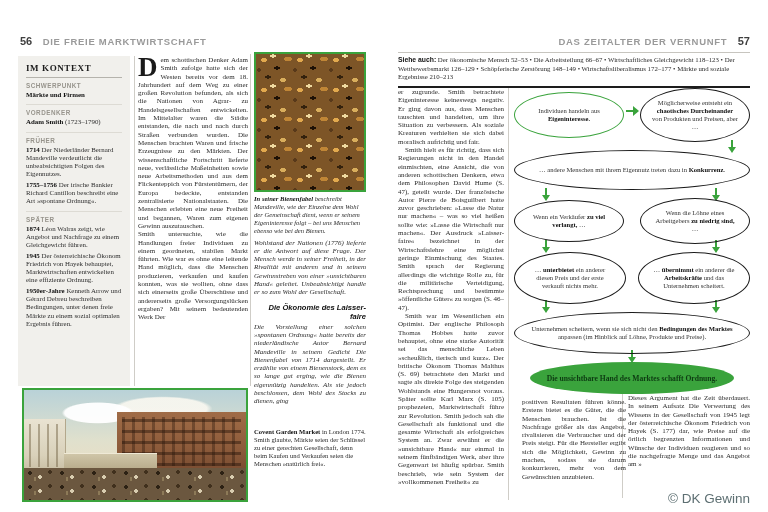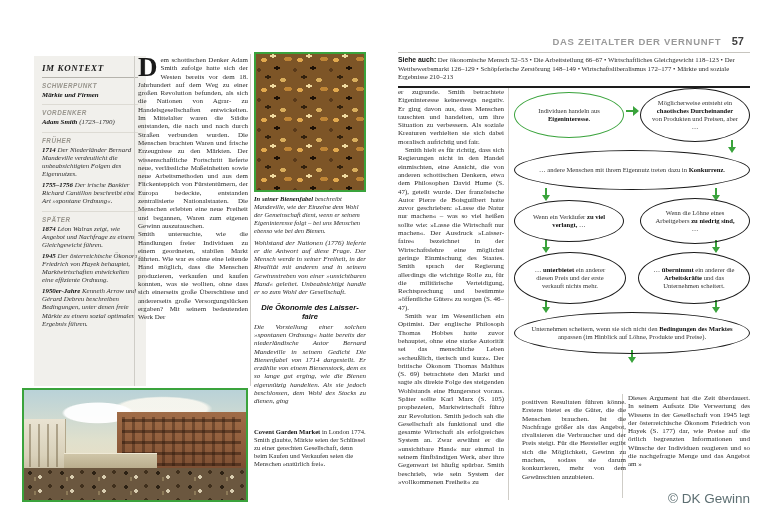--- a/index.html
+++ b/index.html
@@ -11,45 +11,45 @@
   *{margin:0;padding:0;box-sizing:border-box;}
   html,body{background:#fff;}
   body{font-family:"Liberation Serif",serif;color:var(--body);}
   .spread{position:relative;width:768px;height:512px;background:#fff;overflow:hidden;}
 
   
   .pghead{position:absolute;top:31px;font-family:"Liberation Sans",sans-serif;white-space:nowrap;}
   .pghead .pageno{font-weight:bold;font-size:11px;color:#3f3f3f;}
   .pghead .htitle{font-weight:bold;font-size:9.5px;color:#9a9a9a;letter-spacing:.7px;margin:0 6px;}
   #head-left{left:20px;}
-  #head-right{right:24px;text-align:right;}
-
-  
-  .ctxbox{position:absolute;left:34px;top:56px;width:112px;height:330px;background:#f1f0ec;padding:7px 8px 6px;font-style:italic;}
+  #head-right{right:18px;text-align:right;}
+
+  
+  .ctxbox{position:absolute;left:18px;top:56px;width:112px;height:330px;background:#f1f0ec;padding:7px 8px 6px;}
   .ctxtitle{font-family:"Liberation Serif",serif;font-weight:bold;font-size:9px;letter-spacing:.6px;color:#1c1c1c;
             border-bottom:1px solid #b5b3ac;padding-bottom:4px;}
   .ctx-section{padding:4px 0 5px;border-bottom:1px solid #dddbd4;}
   .ctx-section:last-child{border-bottom:none;}
   .ctx-label{font-family:"Liberation Sans",sans-serif;font-weight:bold;font-size:6.3px;color:var(--graylabel);letter-spacing:.5px;}
   .ctx-item{font-size:6.9px;line-height:8.3px;margin-top:2px;color:#2e2e2e;}
   .ctx-item b{color:#111;}
 
   
   .col{position:absolute;overflow:hidden;text-align:justify;}
   .bodyp{font-size:7px;line-height:8.3px;}
   .bodyp + .bodyp{text-indent:7px;}
   #lcol1{left:138px;top:56px;width:110px;height:330px;}
   #lcol2{left:254px;top:52px;width:112px;height:372px;font-style:italic;}
   #rcol1{left:398px;top:88px;width:106px;height:414px;}
   #rcol2{left:514px;top:398px;width:104px;height:106px;margin-left:8px;}
   #rcol3{left:628px;top:394px;width:122px;height:100px;}
   .dropcap{float:left;font-weight:bold;font-size:27px;line-height:21px;padding:1px 3px 0 0;color:#1a1a1a;}
 
   .subhead{font-family:"Liberation Sans",sans-serif;font-weight:bold;font-size:7.6px;line-height:9px;
-           color:#111;margin:6px 0 2px;text-align:center;}
+           color:#111;margin:6px 0 2px;text-align:right;}
 
   .cap{font-size:6.6px;line-height:7.9px;text-align:left;}
   .cap b{color:#161616;}
   #bee-caption{margin-top:3px;}
   #covent-caption{position:absolute;left:254px;top:428px;width:112px;}
 
   
   .greenframe{border:2px solid var(--green);}
   #bee-figure{width:112px;height:140px;
     background-color:#7d5527;
@@ -134,20 +134,24 @@
 
   
   #imprint{position:absolute;right:18px;bottom:6px;font-family:"Liberation Sans",sans-serif;
            font-size:13.5px;color:#5d6f72;}
 </style>
 </head>
 <body>
 
 <div class="spread">
 
+  <div class="pghead" id="head-left">
+    <span class="pageno">56</span>
+    <span class="htitle">DIE FREIE MARKTWIRTSCHAFT</span>
+  </div>
   <div class="pghead" id="head-right">
     <span class="htitle">DAS ZEITALTER DER VERNUNFT</span>
     <span class="pageno">57</span>
   </div>
 
   <div class="ctxbox">
     <div class="ctxtitle">IM KONTEXT</div>
     <div>
         <div class="ctx-section">
           <div class="ctx-label">SCHWERPUNKT</div>
@@ -244,16 +248,19 @@
       </div>
       <div class="node n6 dark">
         <span><span>… </span><span class="b">unterbietet</span><span> ein anderer diesen Preis und der erste verkauft nichts mehr.</span></span>
       </div>
       <div class="node n7 dark">
         <span><span>… </span><span class="b">übernimmt</span><span> ein anderer die </span><span class="b">Arbeitskräfte</span><span> und das Unternehmen scheitert.</span></span>
       </div>
       <div class="node n8 dark">
         <span><span>Unternehmen scheitern, wenn sie sich nicht den </span><span class="b">Bedingungen des Marktes</span><span> anpassen (im Hinblick auf Löhne, Produkte und Preise).</span></span>
       </div>
+      <div class="node n9 result">
+        <span><span class="b">Die unsichtbare Hand des Marktes schafft Ordnung.</span></span>
+      </div>
     </div>
 
   <div id="imprint">© DK Gewinn</div>
 </div>
 
 </body></html>

